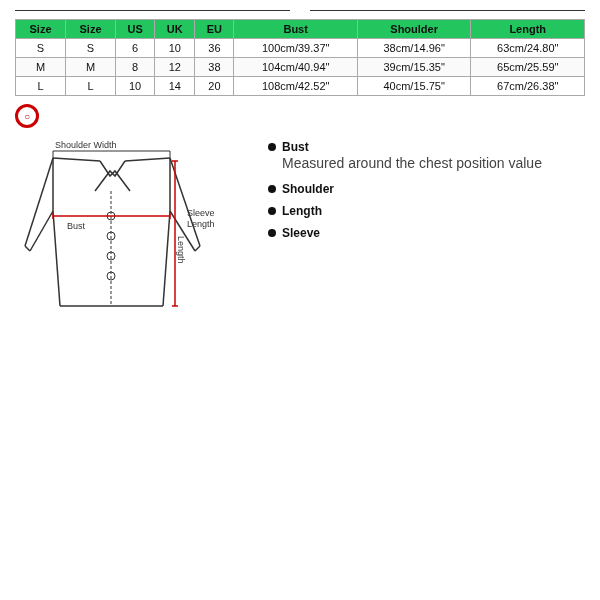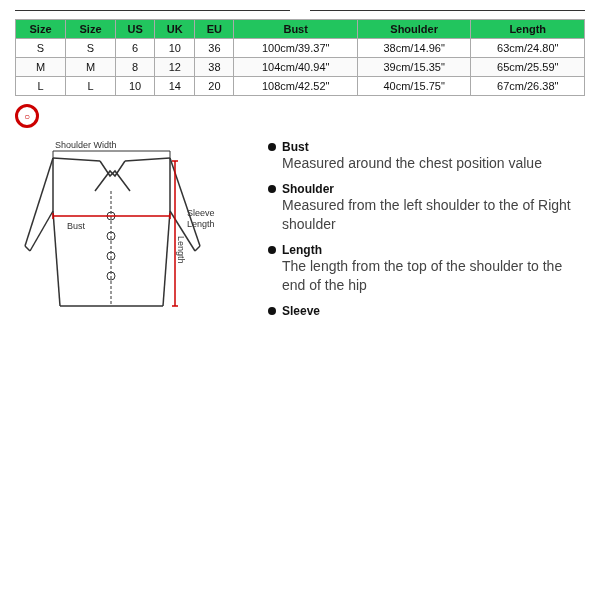--- a/index.html
+++ b/index.html
@@ -271,28 +271,26 @@
           <div class="bullet-dot"></div>
           <div>
             <div class="measure-label">Bust</div>
             <div class="measure-desc">Measured around the chest position value</div>
           </div>
         </div>
         <div class="measure-item">
           <div class="bullet-dot"></div>
           <div>
             <div class="measure-label">Shoulder</div>
-            <div class="measure-desc">Measured from the left shoulder to the of Right shoulder</div>
           </div>
         </div>
         <div class="measure-item">
           <div class="bullet-dot"></div>
           <div>
             <div class="measure-label">Length</div>
-            <div class="measure-desc">The length from the top of the shoulder to the end of the hip</div>
           </div>
         </div>
         <div class="measure-item">
           <div class="bullet-dot"></div>
           <div>
             <div class="measure-label">Sleeve</div>
           </div>
         </div>
       </div>
 

